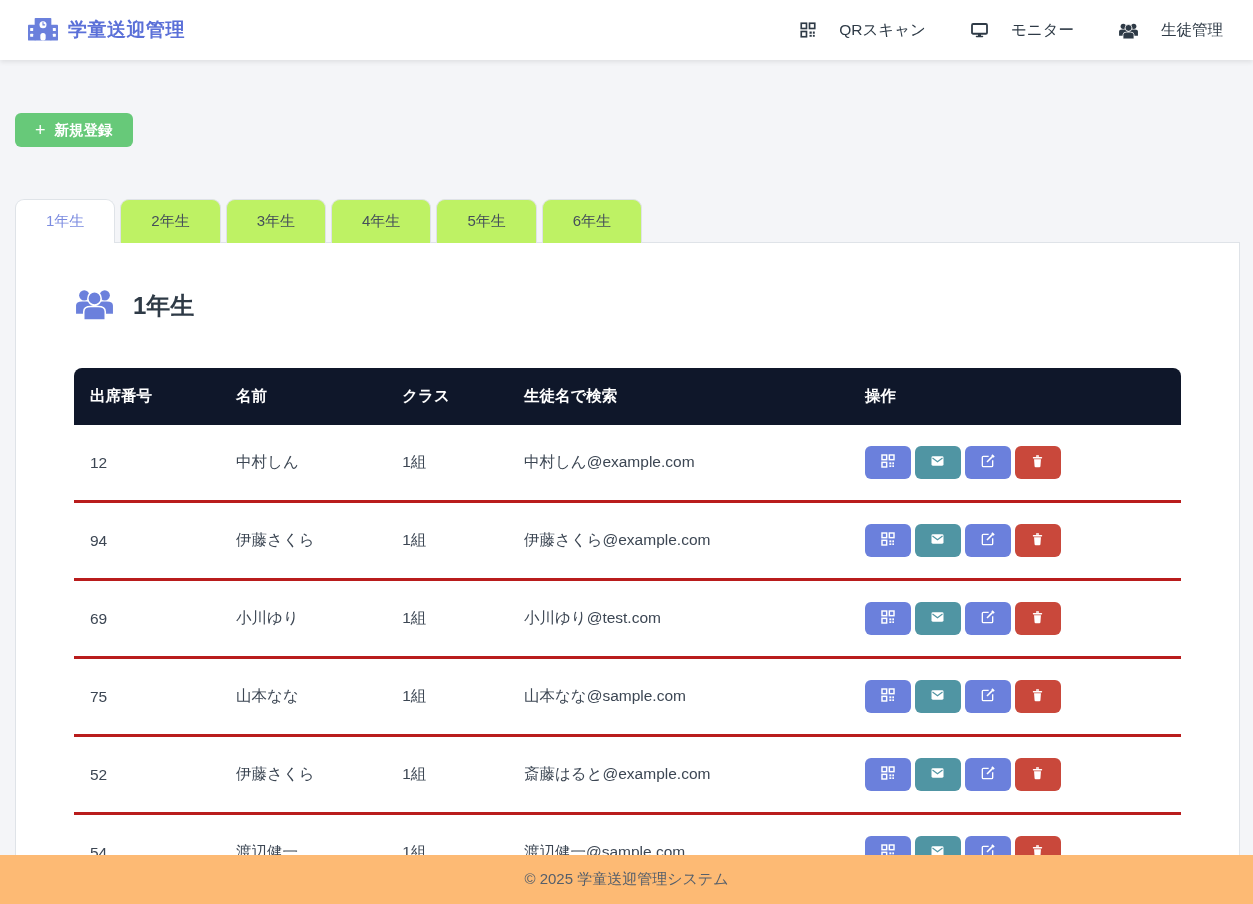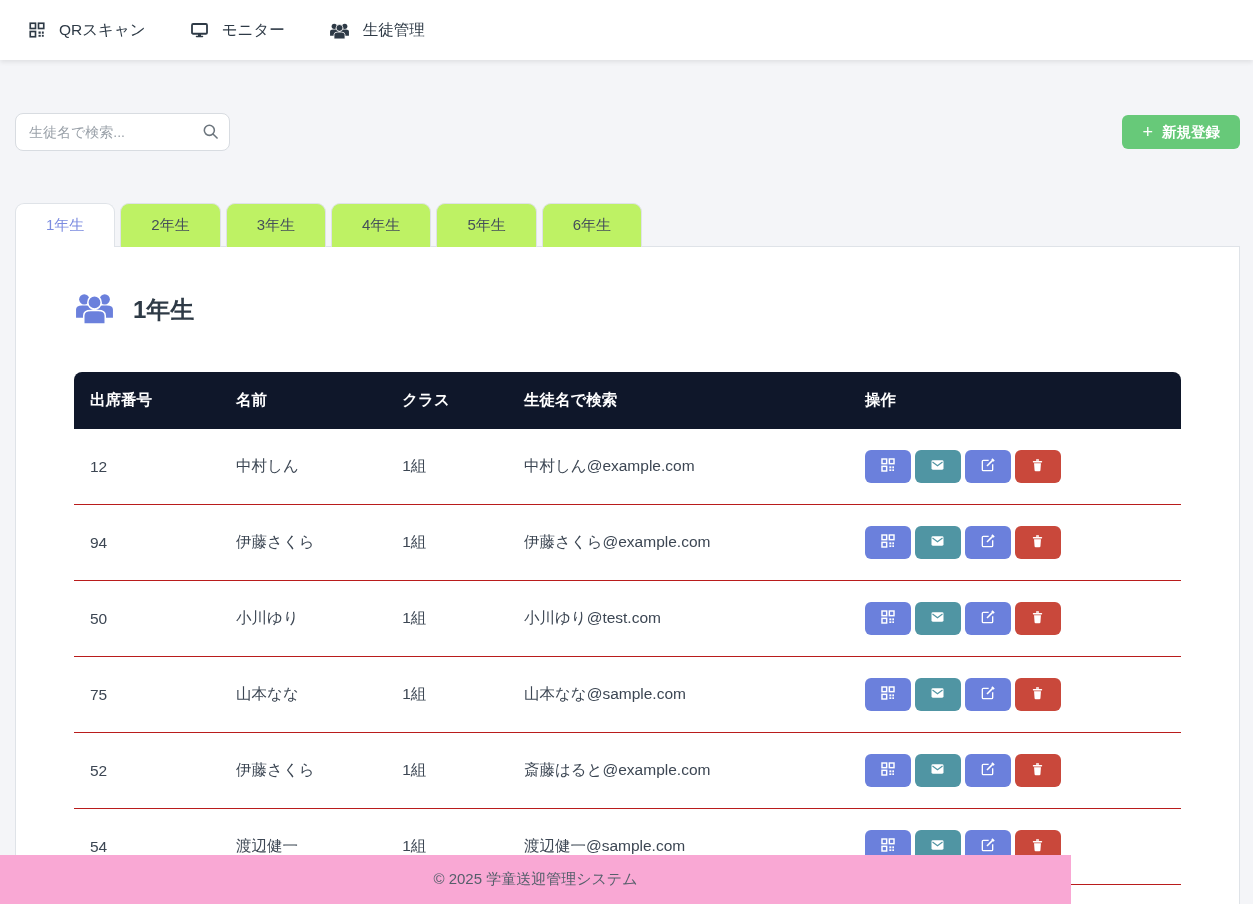--- a/index.html
+++ b/index.html
@@ -14,21 +14,21 @@
   .navbar {
     height: 60px; background: #ffffff;
     display: flex; align-items: center; justify-content: space-between;
     padding: 0 30px 0 28px;
     box-shadow: 0 2px 5px rgba(0,0,0,0.09);
     position: relative; z-index: 20;
   }
   .brand { display: flex; align-items: center; gap: 10px; cursor: pointer; }
   .brand-title { font-size: 19px; font-weight: bold; color: #5b70d8; letter-spacing: 0.5px; }
   .nav-items { display: flex; align-items: center; gap: 44px; }
-  .nav-item { display: flex; align-items: center; gap: 13px; font-size: 15.5px; color: #2e3a46; cursor: pointer; }
+  .nav-item { display: flex; align-items: center; gap: 22px; font-size: 15.5px; color: #2e3a46; cursor: pointer; }
   .nav-item svg { display: block; }
 
   
   .container { padding: 0 13px 0 15px; }
   .toolbar {
     margin-top: 53px;
     display: flex; align-items: center; justify-content: space-between;
   }
   .search-wrap { position: relative; width: 215px; }
   .search-input {
@@ -84,46 +84,65 @@
   }
   thead th:first-child { border-radius: 8px 0 0 0; }
   thead th:last-child  { border-radius: 0 8px 0 0; }
   col.c-number { width: 13.2%; }
   col.c-name   { width: 15%; }
   col.c-class  { width: 11%; }
   col.c-email  { width: 30.8%; }
   col.c-actions{ width: 30%; }
   tbody td {
     padding: 21px 16px;
-    border-bottom: 1px solid #b91c1c;
+    border-bottom: 3px solid #b91c1c;
     font-size: 15.5px; color: #3c4653;
   }
   .actions { display: flex; gap: 4px; }
   .act-btn {
     width: 46px; height: 33px;
     border: none; border-radius: 6px;
     display: inline-flex; align-items: center; justify-content: center;
     cursor: pointer;
   }
   .act-qr, .act-edit { background: #6b80dc; }
   .act-mail { background: #5095a3; }
   .act-del  { background: #c9483b; }
 
   
   .footer {
-    position: fixed; left: 0; bottom: 0; width: 1071px; height: 49px;
-    background: #f9a8d4; z-index: 30;
+    position: fixed; left: 0; bottom: 0; width: 1253px; height: 49px;
+    background: #fdba74; z-index: 30;
     display: flex; align-items: center; justify-content: center;
     font-size: 15px; color: #555f6b;
   }
 </style>
 </head>
 <body>
 
 <div class="navbar">
+  <div class="brand">
+    <span>
+      <svg width="30" height="26" viewBox="0 0 36 30">
+        <g fill="#6b80dc">
+          <rect x="0" y="11" width="9" height="19" rx="1"></rect>
+          <rect x="27" y="11" width="9" height="19" rx="1"></rect>
+          <rect x="8" y="3" width="20" height="27" rx="1"></rect>
+        </g>
+        <circle cx="18" cy="11" r="4.2" fill="#ffffff"></circle>
+        <path d="M18 8.5 v2.7 h2" stroke="#6b80dc" stroke-width="1.3" fill="none" stroke-linecap="round"></path>
+        <rect x="14.8" y="21" width="6.4" height="9" rx="3" fill="#ffffff"></rect>
+        <rect x="2.6" y="15" width="3.6" height="3.6" rx="0.6" fill="#ffffff"></rect>
+        <rect x="2.6" y="22" width="3.6" height="3.6" rx="0.6" fill="#ffffff"></rect>
+        <rect x="29.8" y="15" width="3.6" height="3.6" rx="0.6" fill="#ffffff"></rect>
+        <rect x="29.8" y="22" width="3.6" height="3.6" rx="0.6" fill="#ffffff"></rect>
+      </svg>
+    </span>
+    <span class="brand-title">学童送迎管理</span>
+  </div>
 
   <div class="nav-items">
     <div class="nav-item">
       <span>
         <svg width="18" height="18" viewBox="0 0 24 24" fill="none" stroke="#2e3a46" stroke-width="2.2">
           <rect x="3" y="3" width="7" height="7"></rect>
           <rect x="14" y="3" width="7" height="7"></rect>
           <rect x="3" y="14" width="7" height="7"></rect>
           <g fill="#2e3a46" stroke="none">
             <rect x="14" y="14" width="3" height="3"></rect>
@@ -157,29 +176,20 @@
         </svg>
       </span>
       <span>生徒管理</span>
     </div>
   </div>
 </div>
 
 <div class="container">
 
   <div class="toolbar">
-    <div class="search-wrap">
-      <input class="search-input" type="text" placeholder="生徒名で検索..." style="">
-      <span class="search-icon">
-        <svg width="17" height="17" viewBox="0 0 22 22" fill="none" stroke="#6c757d" stroke-width="2">
-          <circle cx="9.5" cy="9.5" r="6.5"></circle>
-          <line x1="14.5" y1="14.5" x2="19.5" y2="19.5" stroke-linecap="round"></line>
-        </svg>
-      </span>
-    </div>
     <button class="btn-new">
       <span class="plus">+</span>
       <span>新規登録</span>
     </button>
   </div>
 
   <div class="tabs">
     <div class="tab active">1年生</div>
     <div class="tab">2年生</div>
     <div class="tab">3年生</div>
@@ -319,21 +329,21 @@
               <rect x="4.5" y="5.6" width="15" height="2.2" rx="1.1"></rect>
               <path d="M6.5 9.3 h11 l-0.8 11 a1.8 1.8 0 0 1 -1.8 1.7 h-5.8 a1.8 1.8 0 0 1 -1.8 -1.7 z"></path>
             </svg>
           </span>
         </button>
       </div>
     </td>
   </tr>
 
   <tr>
-    <td>50</td>
+    <td>69</td>
     <td>小川ゆり</td>
     <td>1組</td>
     <td>小川ゆり@test.com</td>
     <td>
       <div class="actions">
         <button class="act-btn act-qr">
           <span>
             <svg width="16" height="16" viewBox="0 0 24 24" fill="none" stroke="#ffffff" stroke-width="2.2">
               <rect x="3" y="3" width="7" height="7"></rect>
               <rect x="14" y="3" width="7" height="7"></rect>

